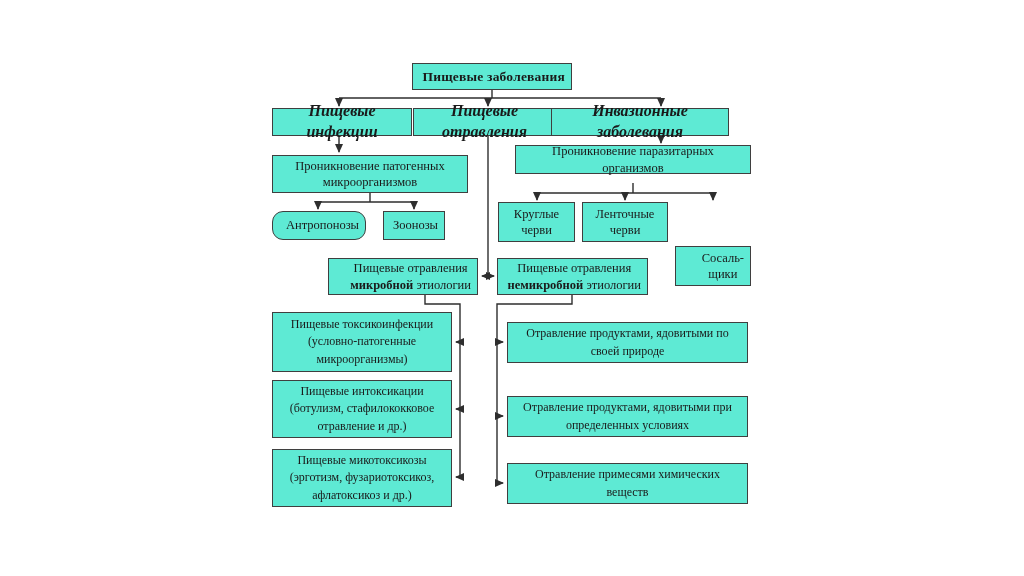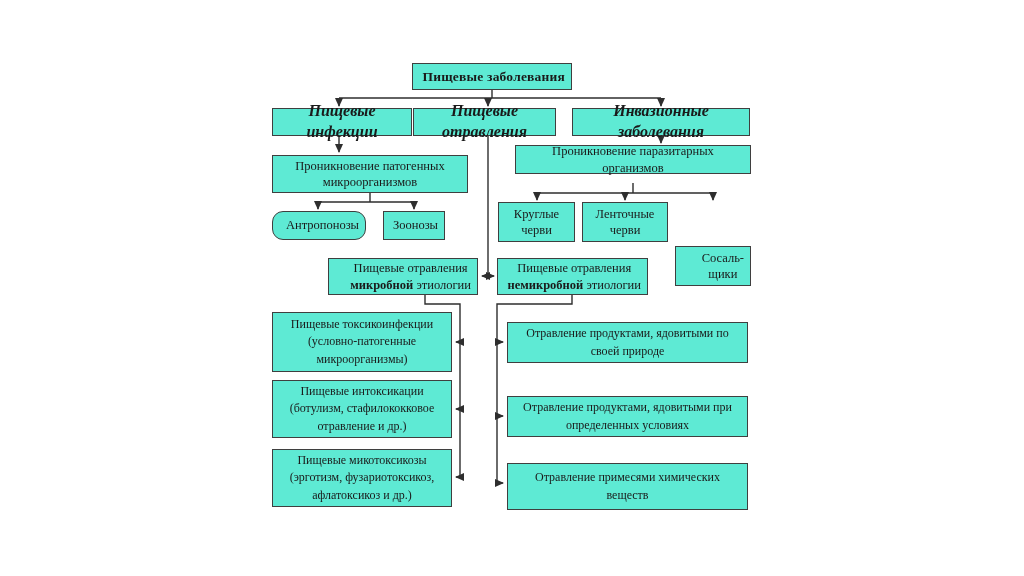--- a/index.html
+++ b/index.html
@@ -104,21 +104,21 @@
   <div class="box b-root" style="left:412px; top:63px; width:160px; height:27px;">
     <span>Пищевые заболевания</span>
   </div>
 
   <div class="box b-lvl2" style="left:272px; top:108px; width:140px; height:28px;">
     <span>Пищевые инфекции</span>
   </div>
   <div class="box b-lvl2" style="left:413px; top:108px; width:143px; height:28px;">
     <span>Пищевые отравления</span>
   </div>
-  <div class="box b-lvl2" style="left:572px; top:108px; width:178px; height:28px;">
+  <div class="box b-lvl2" style="left:551px; top:108px; width:178px; height:28px;">
     <span>Инвазионные заболевания</span>
   </div>
 
   <div class="box" style="left:272px; top:155px; width:196px; height:38px;">
     <span>Проникновение патогенных микроорганизмов</span>
   </div>
   <div class="box" style="left:272px; top:211px; width:94px; height:29px;border-radius:11px;">
     <span>Антропонозы</span>
   </div>
   <div class="box" style="left:383px; top:211px; width:62px; height:29px;padding-left:32px;">
@@ -161,17 +161,17 @@
   <div class="box b-col" style="left:272px; top:449px; width:180px; height:58px;">
     <span>Пищевые микотоксикозы (эрготизм, фузариотоксикоз, афлатоксикоз и др.)</span>
   </div>
 
   <div class="box b-col" style="left:507px; top:322px; width:241px; height:41px;">
     <span>Отравление продуктами, ядовитыми по своей природе</span>
   </div>
   <div class="box b-col" style="left:507px; top:396px; width:241px; height:41px;">
     <span>Отравление продуктами, ядовитыми при определенных условиях</span>
   </div>
-  <div class="box b-col" style="left:507px; top:463px; width:241px; height:47px;">
+  <div class="box b-col" style="left:507px; top:463px; width:241px; height:41px;">
     <span>Отравление примесями химических веществ</span>
   </div>
 
 </div>
 
 </body></html>

